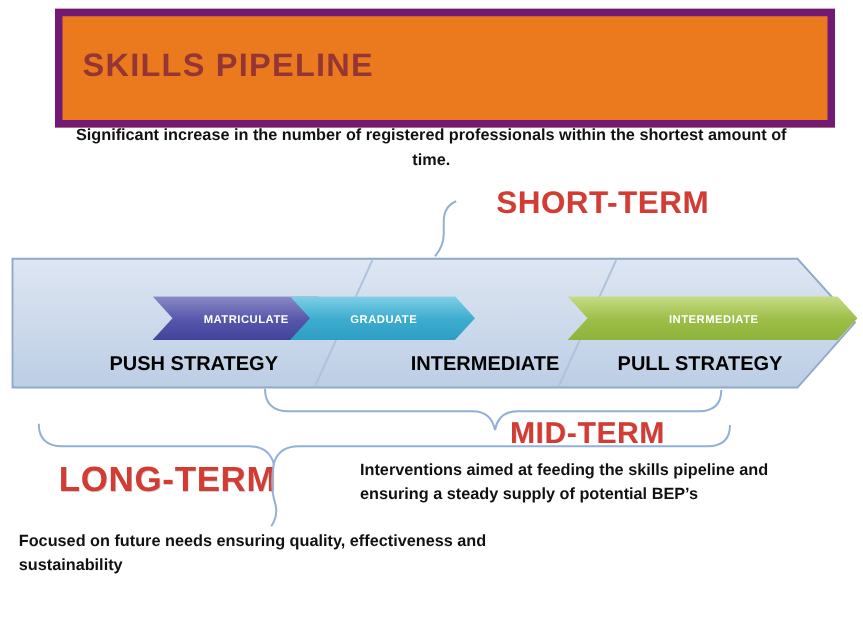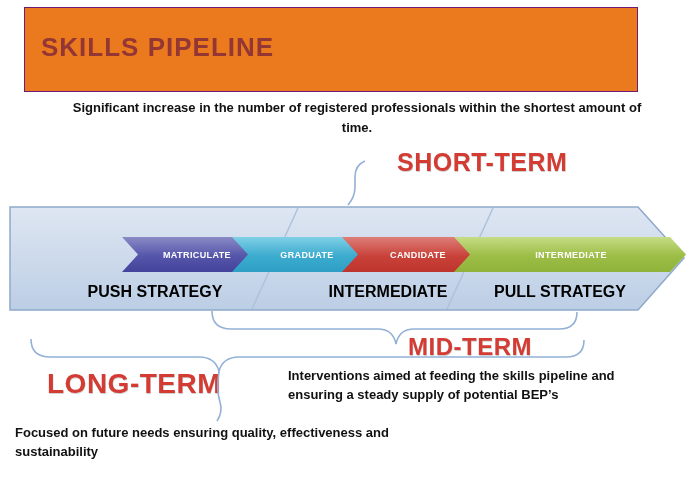--- a/index.html
+++ b/index.html
@@ -3,34 +3,33 @@
 <meta charset="utf-8">
 <style>
   html,body { margin:0; padding:0; background:#ffffff; }
   .slide {
     position:relative; width:690px; height:500px; background:#ffffff;
     font-family:"Liberation Sans", sans-serif; overflow:hidden;
   }
 
   
   .banner {
-    position:absolute; left:24px; top:7px; width:612px; height:83px;
-    background:#EB7A1F; border:1px solid #701a75;
+    position:absolute; left:44px; top:7px; width:612px; height:83px;
+    background:#EB7A1F; border:6px solid #701a75;
   }
   .banner-title {
     position:absolute; left:16px; top:24px;
     font-size:26px; font-weight:bold; letter-spacing:1px; color:#943634;
   }
 
   
   .intro {
     position:absolute; left:55px; top:98px; width:580px;
     text-align:center; font-size:13px; font-weight:bold; color:#111;
     line-height:1.55;
-    margin-left:12px;
   }
 
   
   .term {
     position:absolute; font-weight:bold; color:#D33B33;
     letter-spacing:0.5px; text-shadow:0.5px 0.5px 0 rgba(0,0,0,0.18);
   }
   .term-short { left:397px; top:148px; font-size:25px; }
   .term-mid   { left:408px; top:333px; font-size:24px; }
   .term-long  { left:47px;  top:368px; font-size:28px; }
@@ -107,23 +106,20 @@
     <path d="M31 339 Q31 357 50 357 L199 357 Q215 357 219 371 Q223 357 239 357 L566 357 Q584 357 584 340" fill="none" stroke="#93B1D6" stroke-width="1.6"></path>
     <path d="M219 371 Q216 390 220 402 Q223 412 217 421" fill="none" stroke="#93B1D6" stroke-width="1.6"></path>
   </svg>
 
   <div class="stage stage-next s2">
     <span>MATRICULATE</span>
   </div>
   <div class="stage stage-next s3">
     <span>GRADUATE</span>
   </div>
-  <div class="stage stage-next s4">
-    <span>CANDIDATE</span>
-  </div>
   <div class="stage stage-next s5">
     <span>INTERMEDIATE</span>
   </div>
 
   <div class="strategy st1">PUSH STRATEGY</div>
   <div class="strategy st2">INTERMEDIATE</div>
   <div class="strategy st3">PULL STRATEGY</div>
 
   <div class="note note-mid">Interventions aimed at feeding the skills pipeline and ensuring a steady supply of potential BEP’s</div>
   <div class="note note-long">Focused on future needs ensuring quality, effectiveness and sustainability</div>

